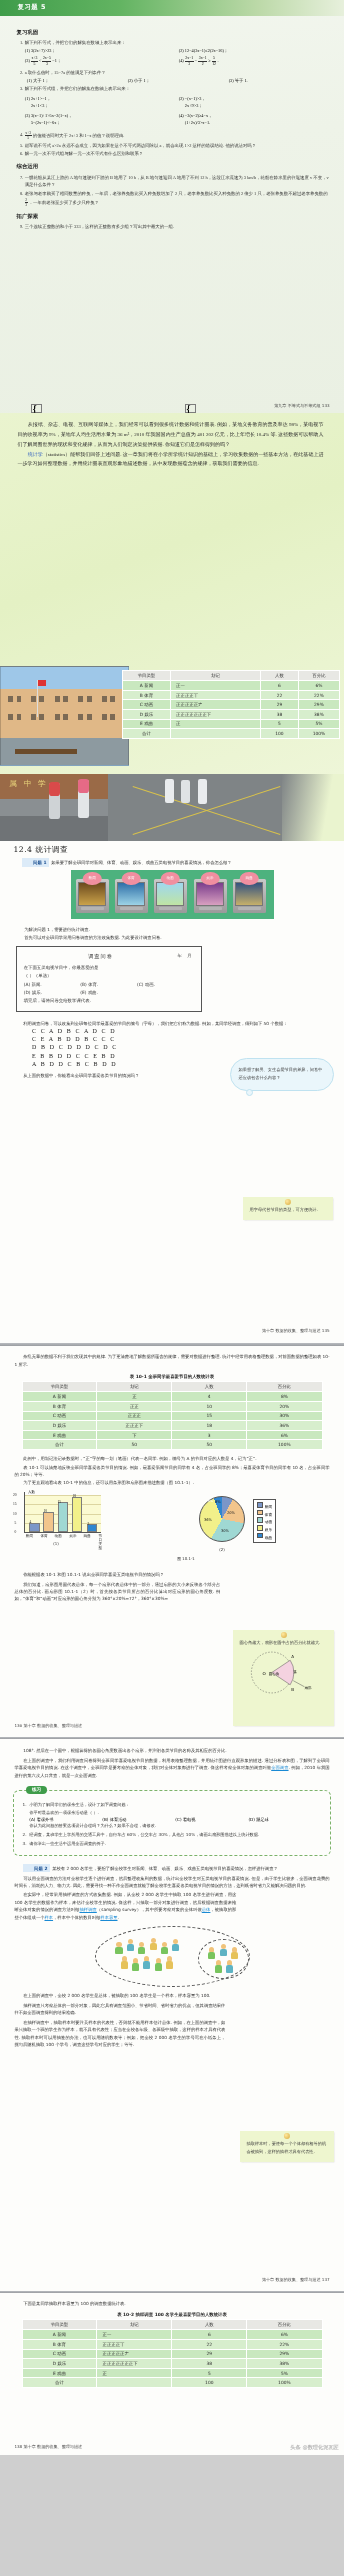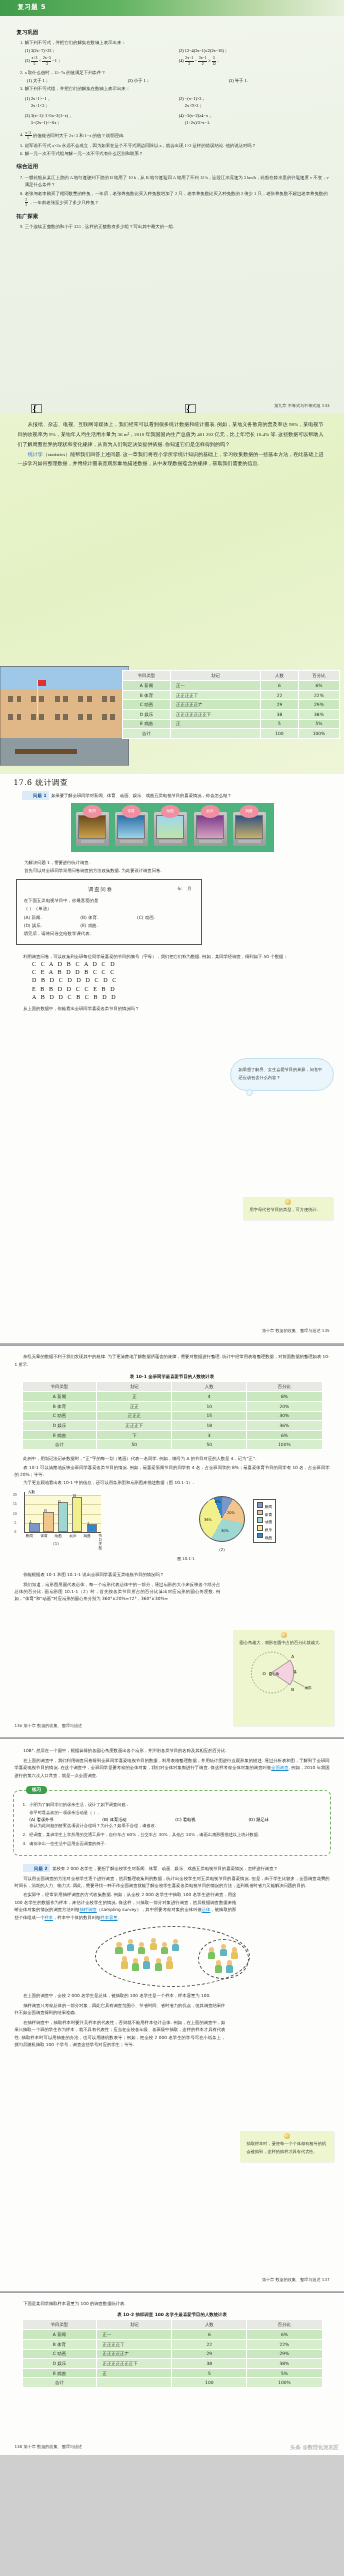--- a/index.html
+++ b/index.html
@@ -365,22 +365,42 @@
             <td>100</td>
             <td>100%</td>
           </tr>
         </tbody>
       </table>
     </div>
   </div>
 
   <div class="sheet s3" style="height:572px;">
 
-
-    <div class="sectitle">17.6  统计调查</div>
+    <div class="photo yard" style="position:relative;left:auto;top:auto;width:344px;height:67px;margin:0;
+         background:linear-gradient(#8a8f92 0 62%,#6f7376 62% 100%);border:none;">
+      <div style="position:absolute;left:0;top:0;width:108px;height:25px;background:#9a6a47;"></div>
+      <div style="position:absolute;left:9.3px;top:5.2px;font-family:'DejaVu Sans',sans-serif;
+                  font-size:7.7px;color:#e7d27a;letter-spacing:2.1px;">属 中 学</div>
+      <div style="position:absolute;left:108px;top:0;width:236px;height:67px;background:#7f8486;"></div>
+      <div style="position:absolute;left:129px;top:36px;width:155px;height:1px;background:#d9c24a;
+                  transform:rotate(-18deg)"></div>
+      <div style="position:absolute;left:129px;top:36px;width:155px;height:1px;background:#d9c24a;
+                  transform:rotate(18deg)"></div>
+      <div style="position:absolute;left:49px;top:9.3px;width:11.3px;height:36px;background:#cfd3d6;border-radius:2.1px"></div>
+      <div style="position:absolute;left:49px;top:8.2px;width:11.3px;height:13.4px;background:#d94a4a;border-radius:3.1px"></div>
+      <div style="position:absolute;left:78px;top:6.2px;width:11.3px;height:38px;background:#e3e6e8;border-radius:2.1px"></div>
+      <div style="position:absolute;left:78px;top:5.2px;width:11.3px;height:13.4px;background:#e66a86;border-radius:3.1px"></div>
+      <div style="position:absolute;left:165px;top:5.2px;width:9.3px;height:24px;background:#e9ecee;border-radius:2.1px"></div>
+      <div style="position:absolute;left:181px;top:6.2px;width:9.3px;height:23px;background:#dfe3e5;border-radius:2.1px"></div>
+      <div style="position:absolute;left:198px;top:5.2px;width:9.3px;height:25px;background:#e9ecee;border-radius:2.1px"></div>
+      <div style="position:absolute;right:0;top:0;width:62px;height:67px;
+                  background:linear-gradient(100deg,rgba(234,244,207,0) 0%,#eaf4cf 70%)"></div>
+    </div>
+
+    <div class="sectitle">12.4  统计调查</div>
 
     <div class="para ind" style="padding:0 13.4px;">
       <span class="tagq">问题 1</span><span class="cn">如果要了解全班同学对新闻、体育、动画、娱乐、戏曲五类电视节目的喜爱情况，你会怎么做？</span>
     </div>
 
     <div class="tvstrip">
       <div class="tvset" style="left:5.2px;">
         <div class="bubble">新闻</div>
         <div class="scr" style="background:linear-gradient(#6b4a1e,#caa24a)"></div>
           <div class="base"></div>

